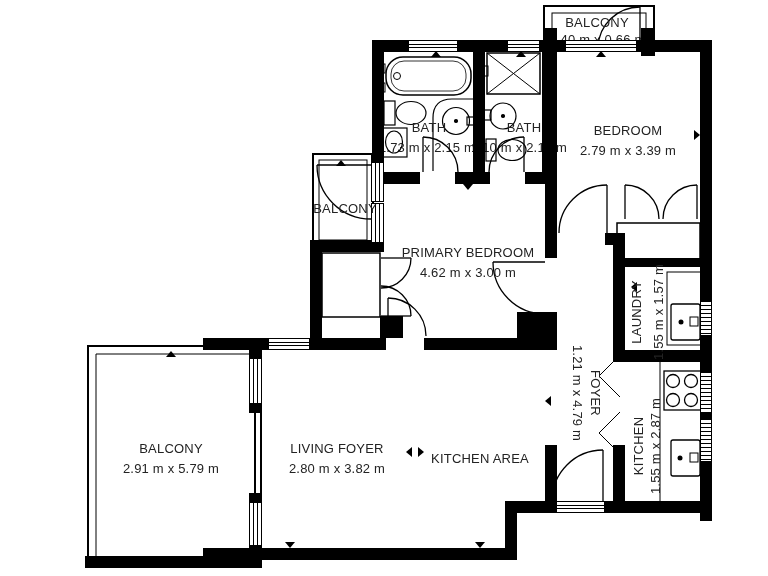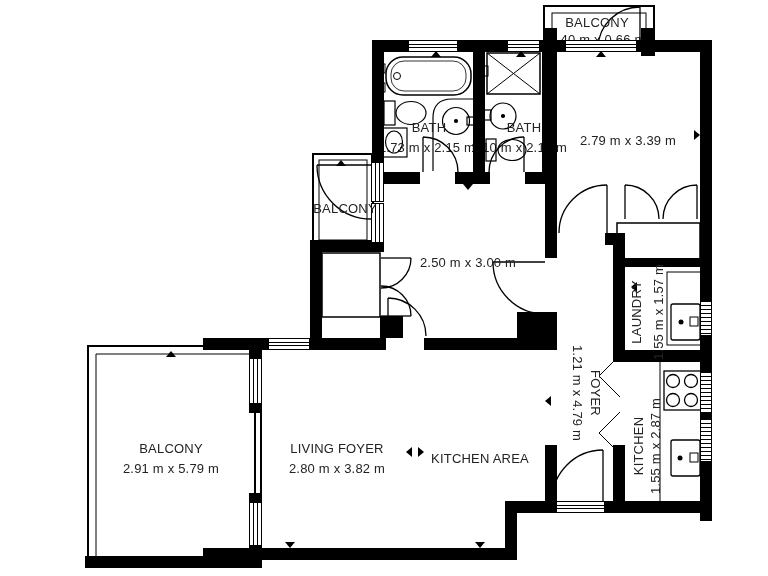--- a/index.html
+++ b/index.html
@@ -230,29 +230,31 @@
   <div class="lbl" style="left:597px;top:23px">BALCONY</div>
   <div class="lbl under" style="left:603px;top:40px">40 m x 0.66 m</div>
 
   <div class="lbl" style="left:429px;top:128px">BATH</div>
   <div class="lbl under" style="left:427px;top:148px">1.73 m x 2.15 m</div>
 
   <div class="lbl" style="left:524px;top:128px">BATH</div>
   <div class="lbl under" style="left:519px;top:148px">1.10 m x 2.15 m</div>
 
   <div class="lbl" style="left:628px;top:141px">
+    <div>BEDROOM</div>
     <div>2.79 m x 3.39 m</div>
   </div>
 
   <div class="lbl" style="left:345px;top:209px">
     <div>BALCONY</div>
   </div>
 
   <div class="lbl" style="left:468px;top:263px">
-    <div>2.50 m x 3.00 m</div>
+    <div>PRIMARY BEDROOM</div>
+    <div>4.62 m x 3.00 m</div>
   </div>
 
   <div class="lbl rotccw" style="left:637px;top:312px">LAUNDRY</div>
   <div class="lbl rotccw" style="left:659px;top:312px">1.55 m x 1.57 m</div>
 
   <div class="lbl rotcw" style="left:595px;top:393px">FOYER</div>
   <div class="lbl rotcw" style="left:577px;top:393px">1.21 m x 4.79 m</div>
 
   <div class="lbl rotccw" style="left:639px;top:446px">KITCHEN</div>
   <div class="lbl rotccw" style="left:656px;top:446px">1.55 m x 2.87 m</div>

